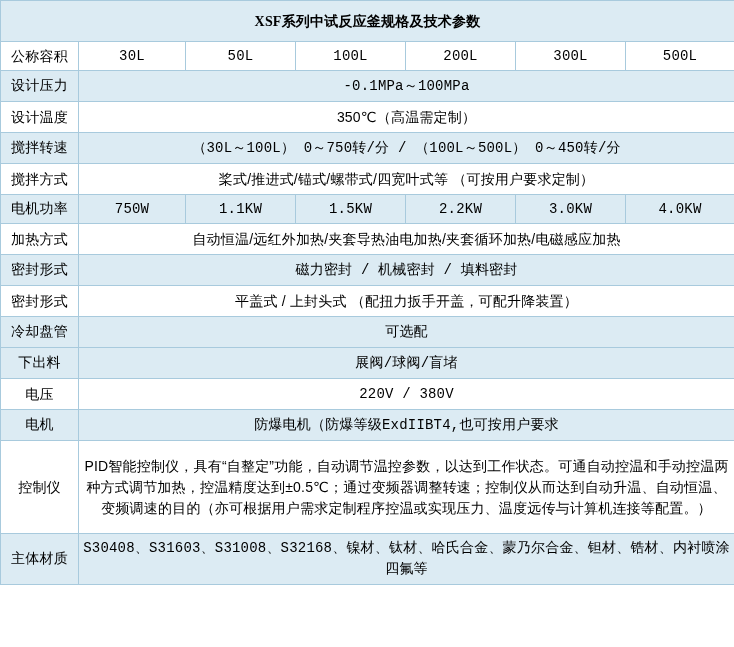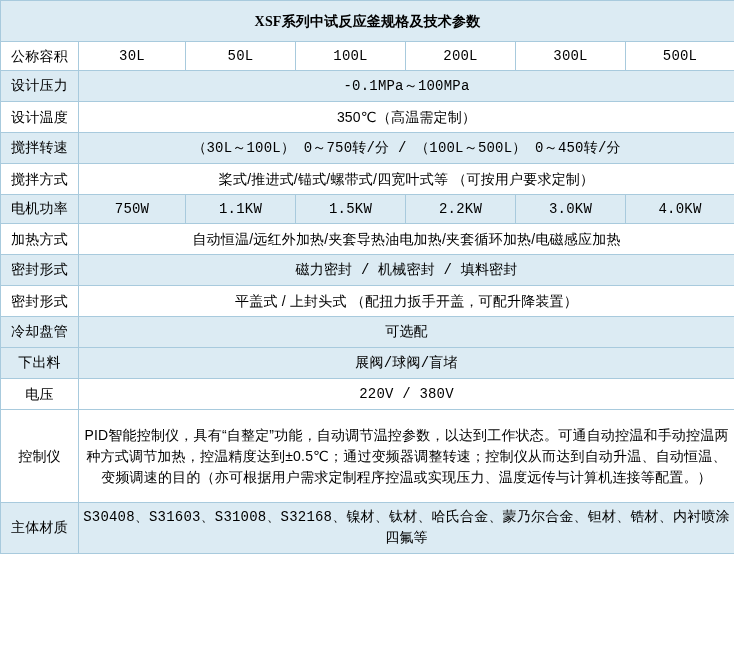--- a/index.html
+++ b/index.html
@@ -153,20 +153,24 @@
     <tr class="row-std">
       <td class="label shade">下出料</td>
       <td class="shade" colspan="6">展阀/球阀/盲堵</td>
     </tr>
 
     <tr class="row-std">
       <td class="label plain">电压</td>
       <td class="plain val-col" colspan="6">220V / 380V</td>
     </tr>
 
+    <tr class="row-std">
+      <td class="label shade">电机</td>
+      <td class="shade" colspan="6">防爆电机（防爆等级ExdIIBT4,也可按用户要求</td>
+    </tr>
 
     <tr>
       <td class="label plain" style="height:90px">控制仪</td>
       <td class="plain ctrl-text" colspan="6">PID智能控制仪，具有“自整定”功能，自动调节温控参数，以达到工作状态。可通自动控温和手动控温两种方式调节加热，控温精度达到±0.5℃；通过变频器调整转速；控制仪从而达到自动升温、自动恒温、变频调速的目的（亦可根据用户需求定制程序控温或实现压力、温度远传与计算机连接等配置。）</td>
     </tr>
 
     <tr>
       <td class="label shade" style="height:48px">主体材质</td>
       <td class="shade left-text" colspan="6">S30408、S31603、S31008、S32168、镍材、钛材、哈氏合金、蒙乃尔合金、钽材、锆材、内衬喷涂四氟等</td>
     </tr>

